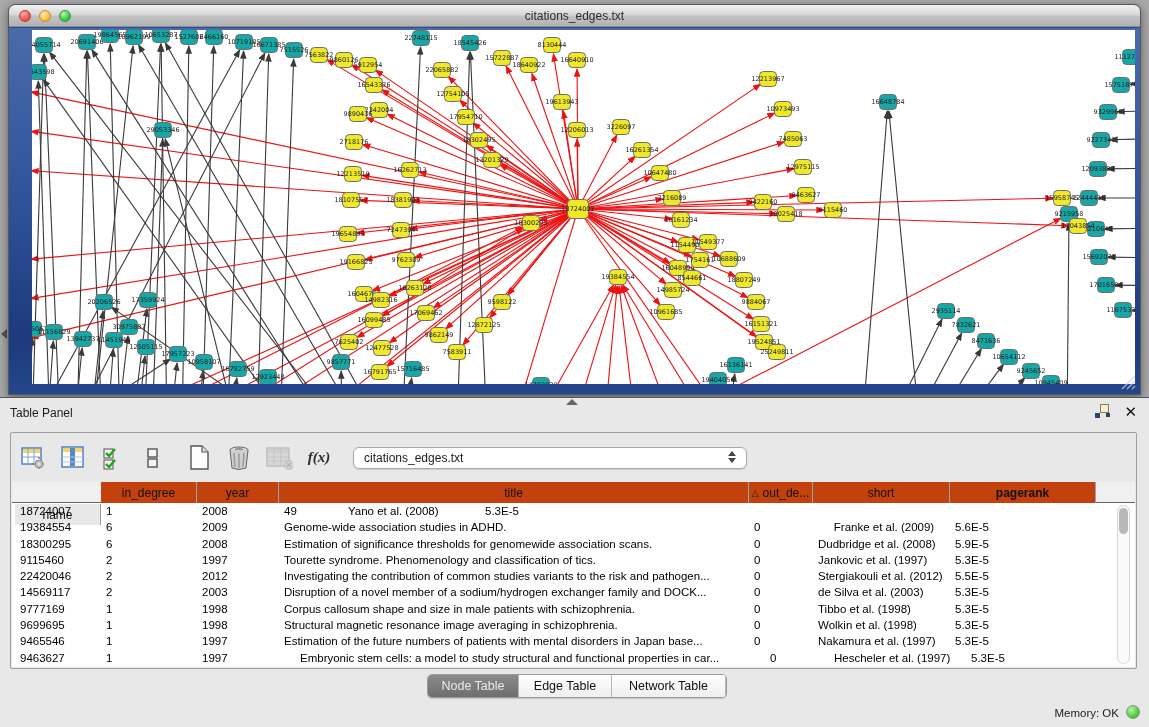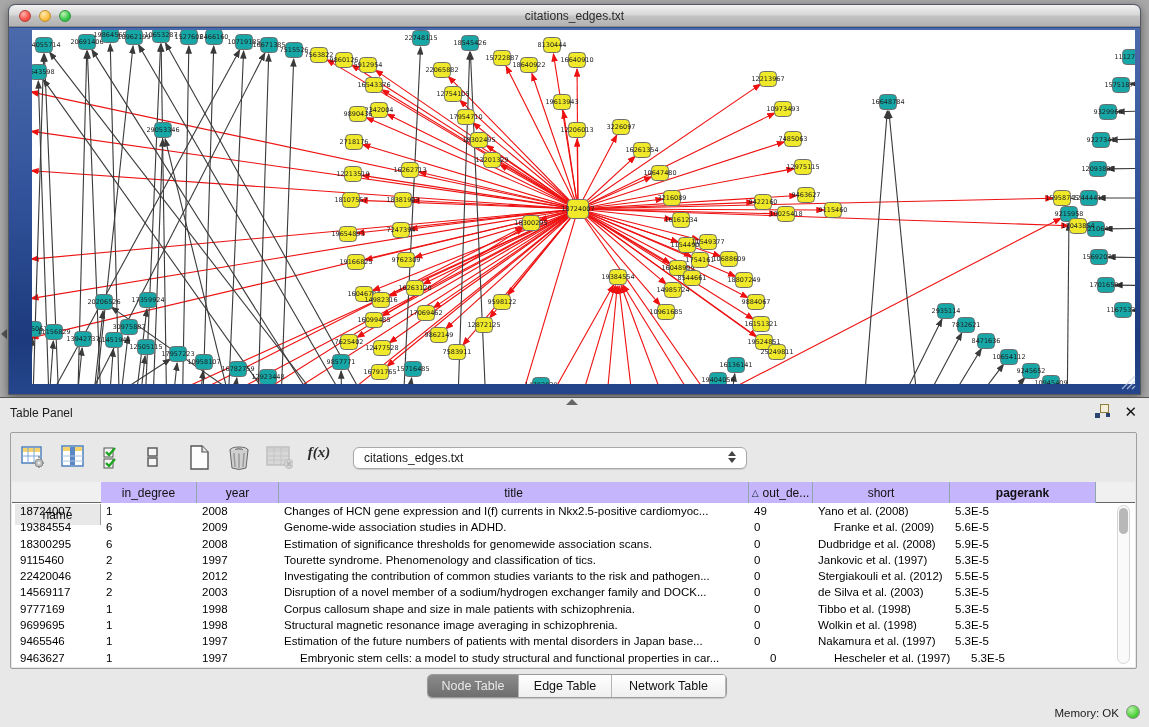--- a/index.html
+++ b/index.html
@@ -37,35 +37,35 @@
   .panel-actions { position:absolute; right:12px; top:5px; display:flex; gap:14px; align-items:center; }
   .float-icon { width:16px; height:16px; position:relative; }
   .float-icon .sq1 { position:absolute; right:1px; top:1px; width:9px; height:9px; border:1px solid #8f7f3d; background:#f3efdb;}
   .float-icon .sq2 { position:absolute; left:1px; bottom:1px; width:5px; height:5px; background:#2c4470;}
   .float-icon .sq3 { position:absolute; right:0px; bottom:2px; width:4px; height:4px; background:#2c4470;}
   .close-x { font-size:15px; font-weight:bold; color:#111; line-height:15px; cursor:default;}
 
   .panel-box { position:absolute; left:10px; top:34px; width:1127px; height:237px;
     border:1px solid #9f9f9f; border-radius:2px; background:#e8e8e8; }
   .toolbar { position:absolute; left:0; top:0; right:0; height:49px; display:flex; align-items:center; gap:12px; padding-left:8px;}
-  .tool-btn { width:28px; height:28px; display:flex; justify-content:center; }
+  .tool-btn { width:28px; height:28px; display:flex; align-items:center; justify-content:center; }
   .tool-btn svg { display:block; }
   .fx-label { font-size:15px; font-style:italic; font-weight:bold; color:#2a2a2a; font-family:"Liberation Serif","DejaVu Serif",serif;}
   .net-select { position:relative; margin-left:8px; width:394px; height:22px; background:#ffffff;
     border:1px solid #a9a9a9; border-radius:6px; box-shadow:0 1px 1px rgba(0,0,0,.12);
     font-size:12px; color:#1a1a1a; line-height:20px; padding-left:10px; }
   .stepper { position:absolute; right:10px; top:3px; display:flex; flex-direction:column; gap:2px; }
   .stepper .up { width:0;height:0;border-left:4px solid transparent;border-right:4px solid transparent;border-bottom:5px solid #444;}
   .stepper .dn { width:0;height:0;border-left:4px solid transparent;border-right:4px solid transparent;border-top:5px solid #444;}
 
   .table-wrap { position:absolute; left:1px; right:1px; top:49px; bottom:1px; background:#ffffff; overflow:hidden;}
   .thead { position:absolute; left:0; top:0; right:0; height:21px; display:flex; padding-left:3px;
     border-bottom:1px solid #666; background:#f0f0f0;}
   .th { height:21px; font-size:12px; color:#111; display:flex; align-items:center; justify-content:center;
-    background:#c4b5fd; border-right:1px solid #8fa6ad; flex:none; }
+    background:#c2410c; border-right:1px solid #8fa6ad; flex:none; }
   .th.first { background:#e8e8e8; border-right:1px solid #9a9a9a;margin-top:22px;}
   .th .sort-tri { font-size:9px; margin-right:4px; color:#123; }
   .tbody { position:absolute; left:0; top:21px; right:0; bottom:0; }
   .tr { display:flex; height:16.3px; padding-left:3px; }
   .td { flex:none; font-size:11.5px; color:#000; line-height:16.3px; padding-left:5px;
     white-space:nowrap; overflow:hidden; }
   .vscroll { position:absolute; right:5px; top:23px; width:13px; bottom:3px;
     background:#fafafa; border:1px solid #d5d5d5; border-radius:7px;}
   .vthumb { position:absolute; left:1px; right:1px; top:2px; height:26px; background:#b8b8b8; border-radius:6px;}
 
@@ -860,21 +860,20 @@
           </div>
           <div class="th" style="width: 146px; font-weight: bold;">
             <span>pagerank</span>
           </div>
         </div>
       <div class="tbody" id="tbody">
           <div class="tr">
             <div class="td" style="width: 86px;">18724007</div>
             <div class="td" style="width: 96px;">1</div>
             <div class="td" style="width: 82px;">2008</div>
-            <div class="td" style="width: 470px;">Changes of HCN gene expression and I(f) currents in Nkx2.5-positive cardiomyoc...</div>
             <div class="td" style="width: 64px;">49</div>
             <div class="td" style="width: 137px;">Yano et al. (2008)</div>
             <div class="td" style="width: 146px;">5.3E-5</div>
           </div>
           <div class="tr">
             <div class="td" style="width: 86px;">19384554</div>
             <div class="td" style="width: 96px;">6</div>
             <div class="td" style="width: 82px;">2009</div>
             <div class="td" style="width: 470px;">Genome-wide association studies in ADHD.</div>
             <div class="td" style="width: 64px;">0</div>

